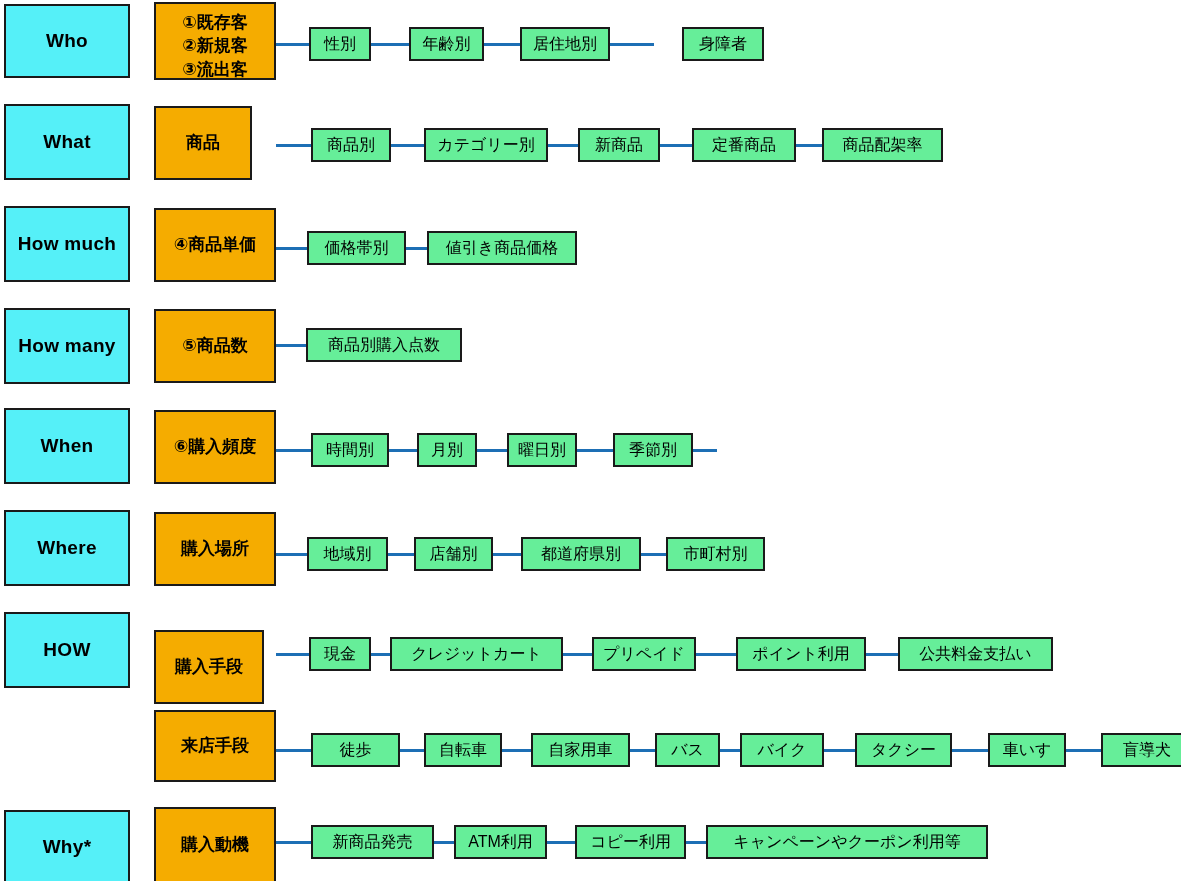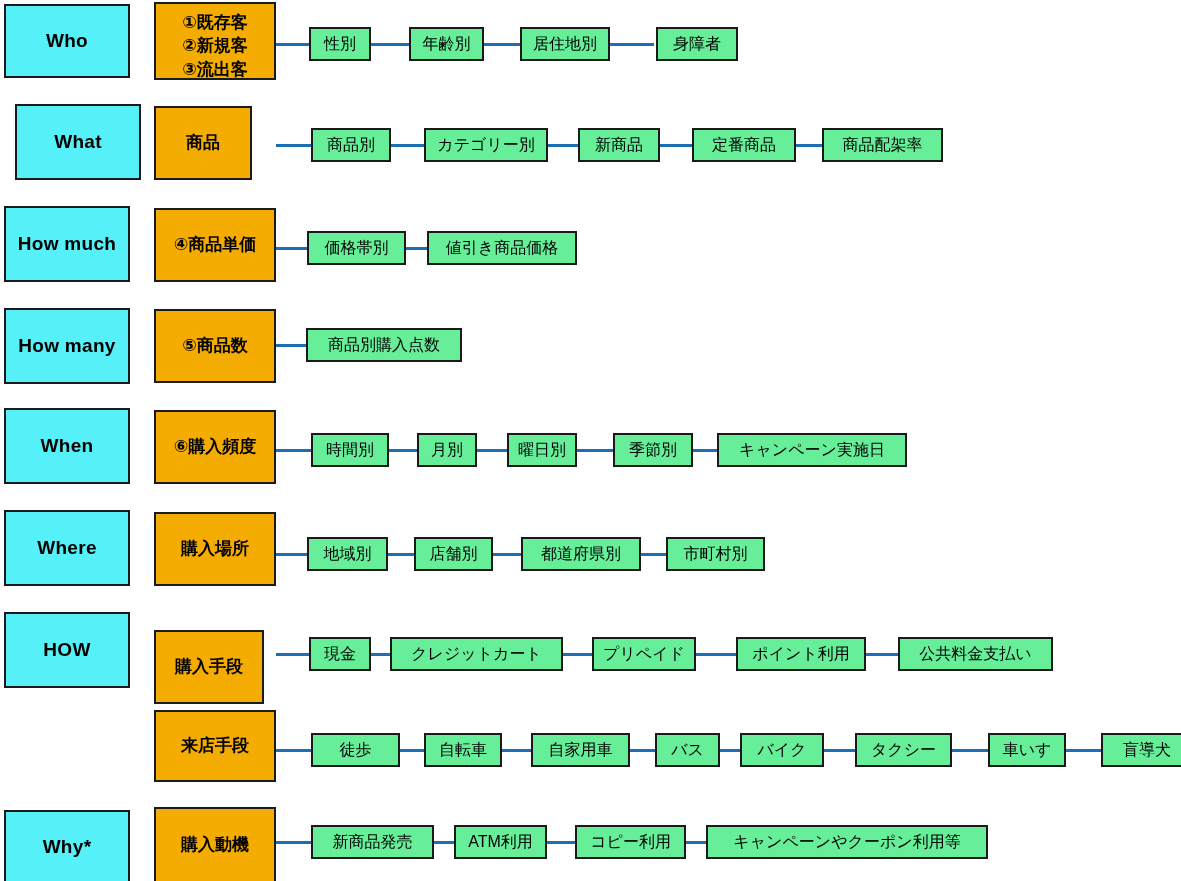--- a/index.html
+++ b/index.html
@@ -85,24 +85,24 @@
     </div>
     <div class="conn" style="left: 371px; top: 43px; width: 38px;"></div>
     <div class="box leaf" style="left: 409px; top: 27px; width: 75px; height: 34px;">
       <span>年齢別</span>
     </div>
     <div class="conn" style="left: 484px; top: 43px; width: 36px;"></div>
     <div class="box leaf" style="left: 520px; top: 27px; width: 90px; height: 34px;">
       <span>居住地別</span>
     </div>
     <div class="conn" style="left: 610px; top: 43px; width: 44px;"></div>
-    <div class="box leaf" style="left: 656px; top: 27px; width: 82px; height: 34px;">
+    <div class="box leaf" style="left: 682px; top: 27px; width: 82px; height: 34px;">
       <span>身障者</span>
     </div>
-    <div class="box q" style="left: 4px; top: 104px; width: 126px; height: 76px; margin-left: 11px;">
+    <div class="box q" style="left: 4px; top: 104px; width: 126px; height: 76px;">
       <span>What</span>
     </div>
     <div class="box cat" style="left: 154px; top: 106px; width: 98px; height: 74px;">
       <span>商品</span>
     </div>
     <div class="conn" style="left: 276px; top: 144px; width: 35px;"></div>
     <div class="box leaf" style="left: 311px; top: 128px; width: 80px; height: 34px;">
       <span>商品別</span>
     </div>
     <div class="conn" style="left: 391px; top: 144px; width: 33px;"></div>
@@ -161,23 +161,20 @@
     </div>
     <div class="conn" style="left: 477px; top: 449px; width: 30px;"></div>
     <div class="box leaf" style="left: 507px; top: 433px; width: 70px; height: 34px;">
       <span>曜日別</span>
     </div>
     <div class="conn" style="left: 577px; top: 449px; width: 36px;"></div>
     <div class="box leaf" style="left: 613px; top: 433px; width: 80px; height: 34px;">
       <span>季節別</span>
     </div>
     <div class="conn" style="left: 693px; top: 449px; width: 24px;"></div>
-    <div class="box leaf" style="left: 717px; top: 433px; width: 190px; height: 34px;">
-      <span>キャンペーン実施日</span>
-    </div>
     <div class="box q" style="left: 4px; top: 510px; width: 126px; height: 76px;">
       <span>Where</span>
     </div>
     <div class="box cat" style="left: 154px; top: 512px; width: 122px; height: 74px;">
       <span>購入場所</span>
     </div>
     <div class="conn" style="left: 276px; top: 553px; width: 31px;"></div>
     <div class="box leaf" style="left: 307px; top: 537px; width: 81px; height: 34px;">
       <span>地域別</span>
     </div>

